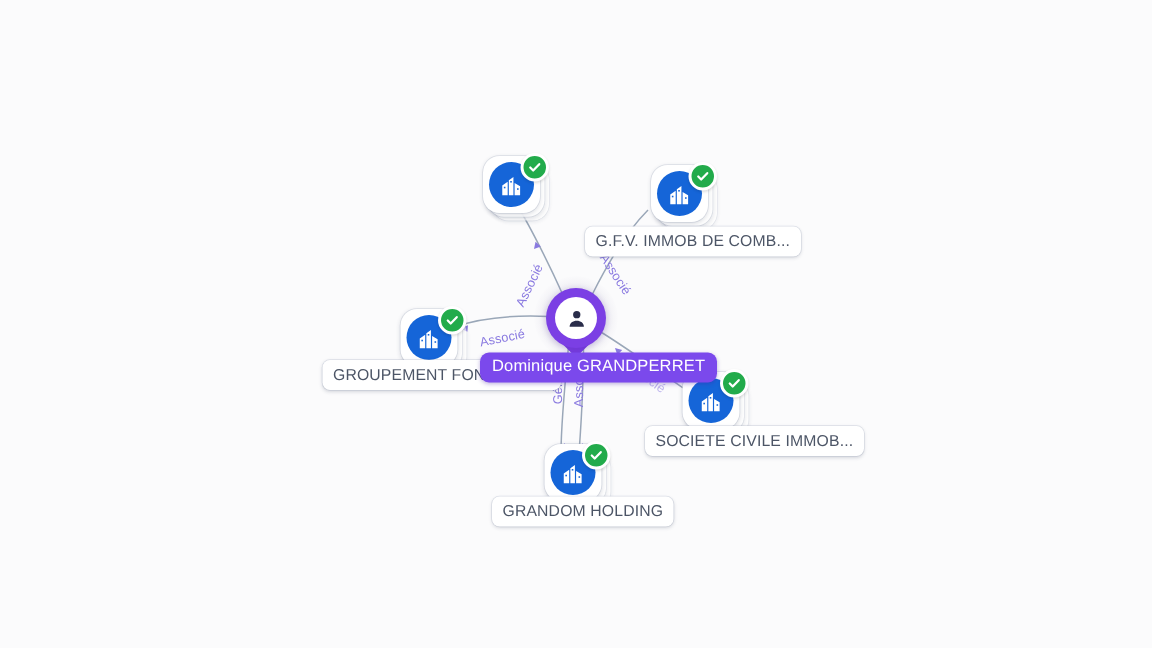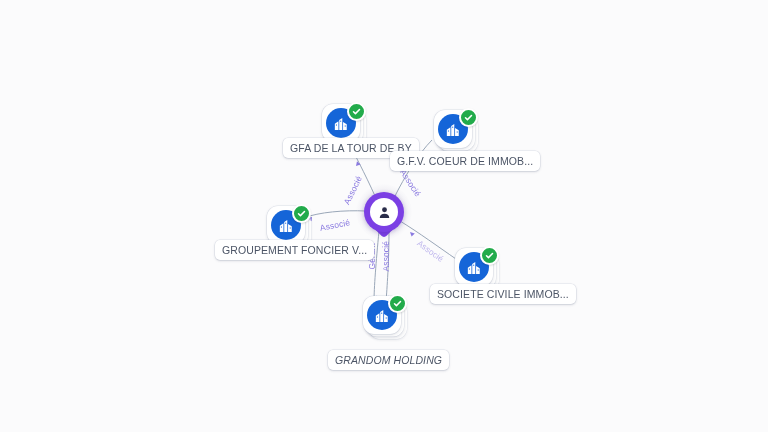--- a/index.html
+++ b/index.html
@@ -152,21 +152,20 @@
           </svg>
         </div>
         <div class="co-check">
           <svg width="9" height="9" viewBox="0 0 24 24" fill="none" stroke="#ffffff" stroke-width="4" stroke-linecap="round" stroke-linejoin="round">
             <path d="M4 12.5l5.2 5.2L20 6.5"></path>
           </svg>
         </div>
       </div>
     </div>
   </div>
-  <div class="lbl z-lbl" style="left:283px;top:138px;">GFA DE LA TOUR DE BY</div>
 
   <div class="node z-node" style="left:434px;top:110px;">
     <div class="co-stack">
       <div class="co-card s3"></div>
       <div class="co-card s2"></div>
       <div class="co-card s1">
         <div class="co-circle">
           <svg width="17" height="17" viewBox="0 0 24 24" fill="#ffffff">
             <path d="M2.6 21.3v-9.1l5.1-3.4v12.5H2.6zm6.2 0V7.2l4.3-2.9v17h-4.3zm5.4 0V9.8l5.2 3.2v8.3h-5.2z"></path>
             <rect x="4.1" y="13.4" width="1.5" height="1.5" fill="#1565d8"></rect>
@@ -175,21 +174,21 @@
           </svg>
         </div>
         <div class="co-check">
           <svg width="9" height="9" viewBox="0 0 24 24" fill="none" stroke="#ffffff" stroke-width="4" stroke-linecap="round" stroke-linejoin="round">
             <path d="M4 12.5l5.2 5.2L20 6.5"></path>
           </svg>
         </div>
       </div>
     </div>
   </div>
-  <div class="lbl z-lbl" style="left:390px;top:151px;">G.F.V. COEUR DE IMMOB...</div>
+  <div class="lbl z-lbl" style="left:390px;top:151px;">G.F.V. IMMOB DE COMB...</div>
 
   <div class="node z-node" style="left:267px;top:206px;">
     <div class="co-stack">
       <div class="co-card s3"></div>
       <div class="co-card s2"></div>
       <div class="co-card s1">
         <div class="co-circle">
           <svg width="17" height="17" viewBox="0 0 24 24" fill="#ffffff">
             <path d="M2.6 21.3v-9.1l5.1-3.4v12.5H2.6zm6.2 0V7.2l4.3-2.9v17h-4.3zm5.4 0V9.8l5.2 3.2v8.3h-5.2z"></path>
             <rect x="4.1" y="13.4" width="1.5" height="1.5" fill="#1565d8"></rect>
@@ -244,29 +243,30 @@
           </svg>
         </div>
         <div class="co-check">
           <svg width="9" height="9" viewBox="0 0 24 24" fill="none" stroke="#ffffff" stroke-width="4" stroke-linecap="round" stroke-linejoin="round">
             <path d="M4 12.5l5.2 5.2L20 6.5"></path>
           </svg>
         </div>
       </div>
     </div>
   </div>
-  <div class="lbl z-lbl" style="left:328px;top:350px;font-style:italic;">GRANDOM HOLDING</div>
+  <div class="lbl z-lbl" style="left:328px;top:331px;">GRANDOM HOLDING</div>
 
   <div class="person-glow" style="left:356px;top:184px;"></div>
   <div class="node z-node" style="left:364px;top:192px;">
     <div class="person-pin">
       <div class="pin-tip"></div>
       <div class="pin-body"></div>
       <div class="pin-inner">
         <svg width="15" height="15" viewBox="0 0 24 24" fill="#2a2d4a">
           <circle cx="12" cy="7.6" r="3.9"></circle>
           <path d="M4.4 20.6c0-4.2 3.4-6.6 7.6-6.6s7.6 2.4 7.6 6.6H4.4z"></path>
         </svg>
       </div>
     </div>
   </div>
+  <div class="lbl center" style="left:320px;top:235px;">Dominique GRANDPERRET</div>
 
 </div>
 
 </body></html>

